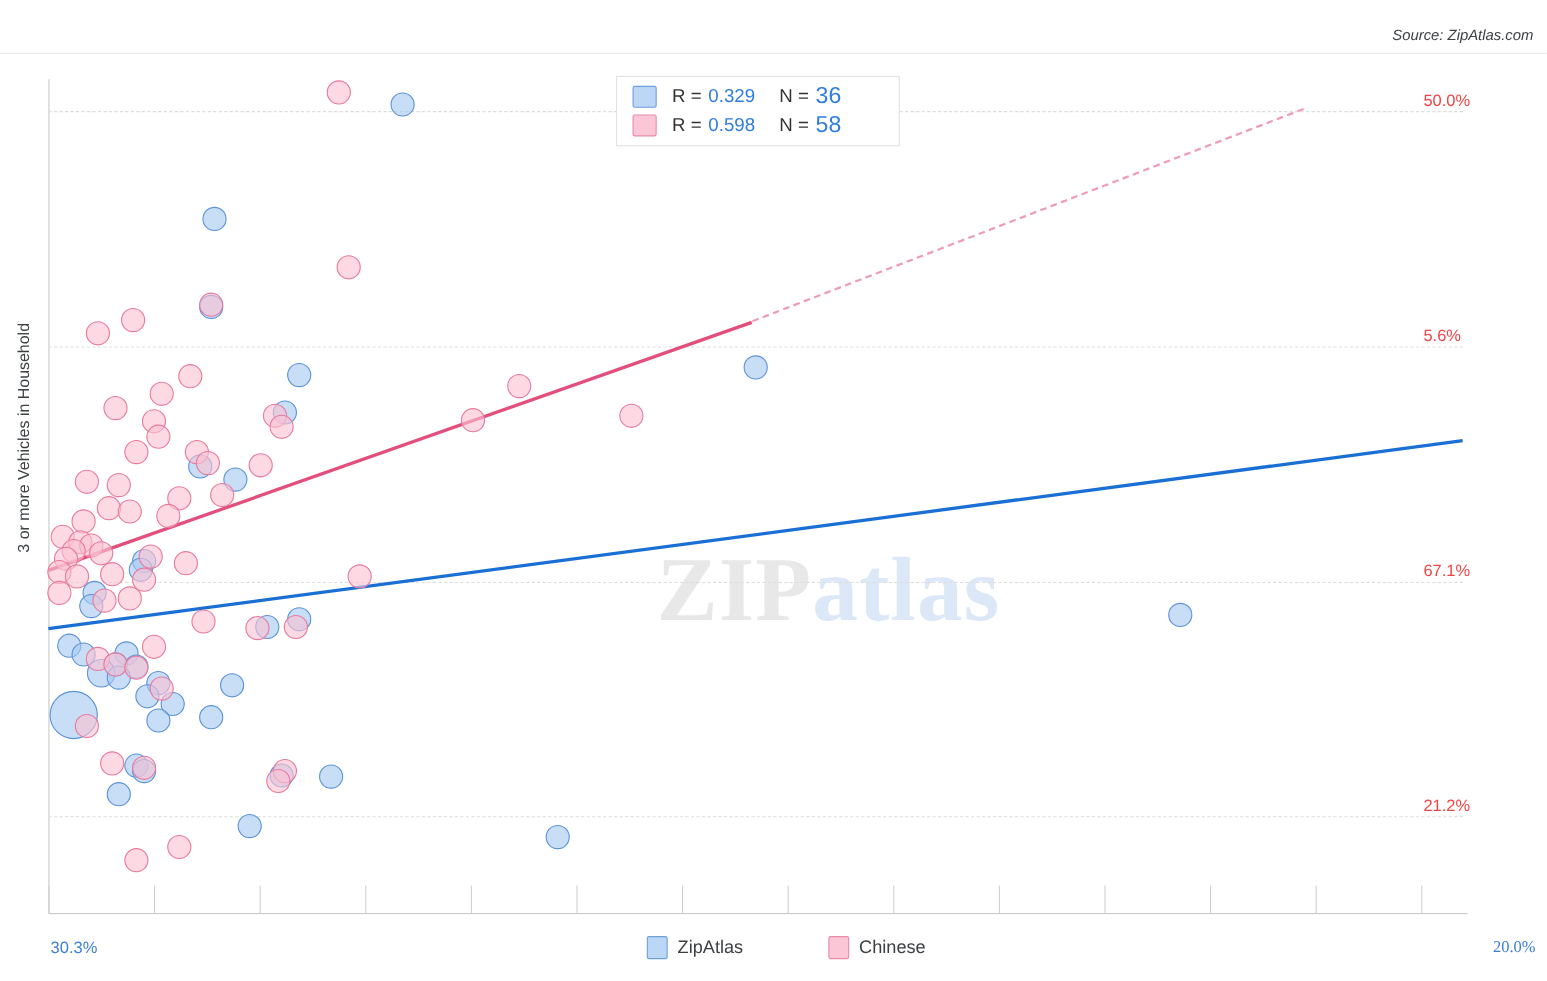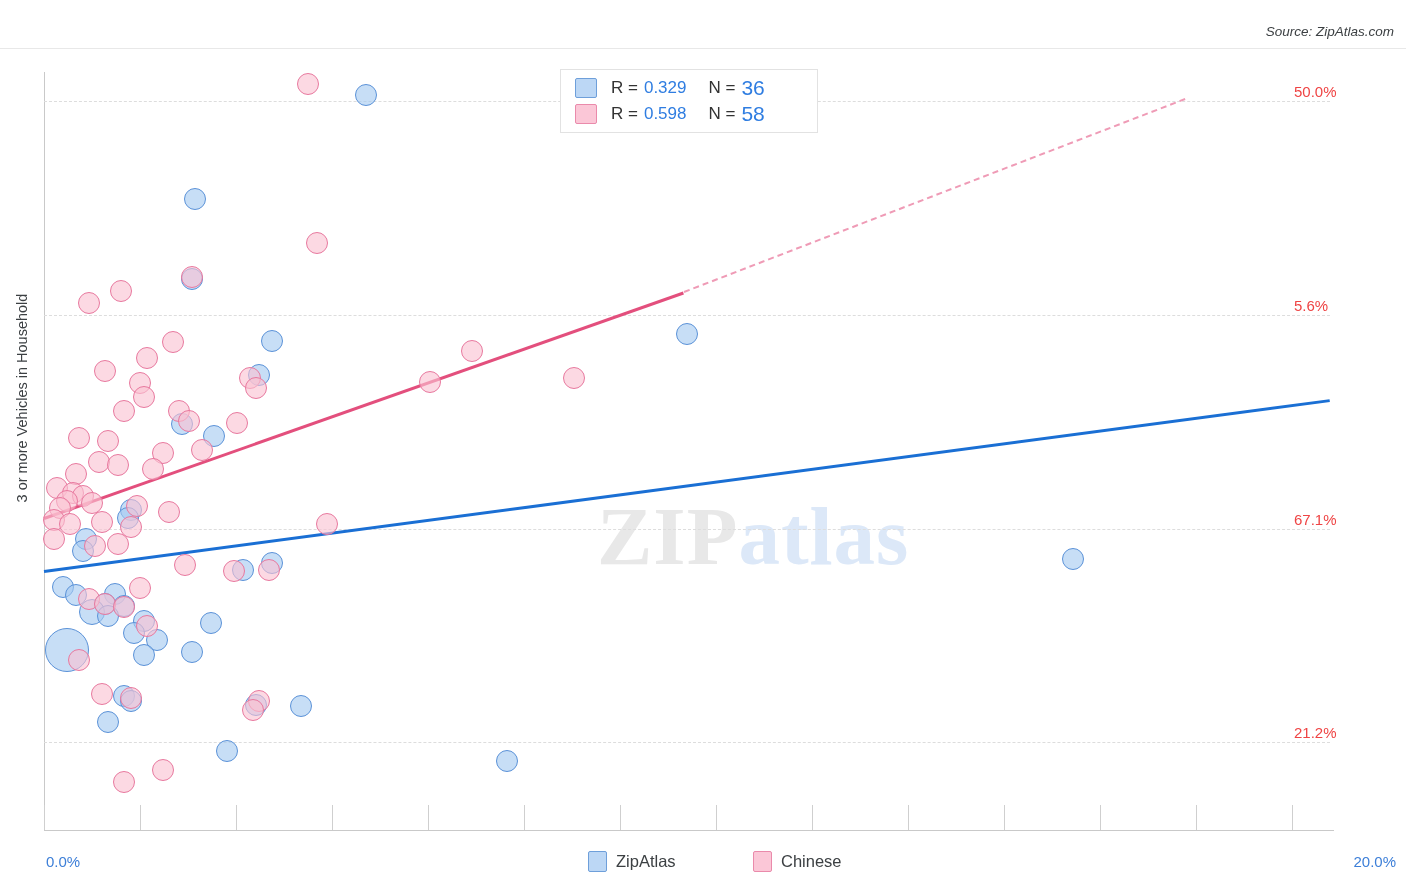--- a/index.html
+++ b/index.html
@@ -32,21 +32,21 @@
     border-top:1px dashed #dddddd;}
   .ytick-label{
     position:absolute;left:1294px;font-size:15px;color:#ef4444;white-space:nowrap;
   }
 
   .axis-bottom{position:absolute;left:44px;top:830px;width:1290px;height:1px;background:#c9c9c9;}
   .axis-left{position:absolute;left:44px;top:72px;width:1px;height:758px;background:#c9c9c9;}
   .xtick{position:absolute;top:805px;width:1px;height:25px;background:#cfcfcf;}
 
   .xlabel-left{position:absolute;left:46px;top:853px;font-size:15px;color:#3d7fd8;}
-  .xlabel-right{position:absolute;right:10px;top:853px;font-size:15px;color:#3d7fd8;}
+  .xlabel-right{position:absolute;right:10px;top:853px;font-size:15px;color:#3d7fd8;font-family:Liberation Serif, serif;}
 
   .watermark{
     position:absolute;left:553px;top:408px;
     font-family:"Liberation Serif",serif;font-size:83px;font-weight:bold;
     letter-spacing:1px;pointer-events:none;user-select:none;
   }
   .wm-zip{color:#e8e8e8;}
   .wm-atlas{color:#dce8f8;}
 
   .dot{position:absolute;border-radius:50%;box-sizing:border-box;}
@@ -217,21 +217,21 @@
       <div class="xtick" style="left: 1195.64px;"></div>
       <div class="xtick" style="left: 1291.61px;"></div>
     </div>
   <div id="yticklabels">
       <div class="ytick-label" style="top: 83.3641px;">50.0%</div>
       <div class="ytick-label" style="top: 297.006px;">5.6%</div>
       <div class="ytick-label" style="top: 510.647px;">67.1%</div>
       <div class="ytick-label" style="top: 724.289px;">21.2%</div>
     </div>
 
-  <div class="xlabel-left">0.0%</div>
+  <div class="xlabel-left">30.3%</div>
   <div class="xlabel-right">20.0%</div>
 
   <div class="legend-box">
     <div class="legend-row r1">
       <span class="sw u"></span>
       <span class="lg-eq">R =</span>
       <span class="lg-val">0.329</span>
       <span class="lg-n">N =</span>
       <span class="lg-nval">36</span>
     </div>

